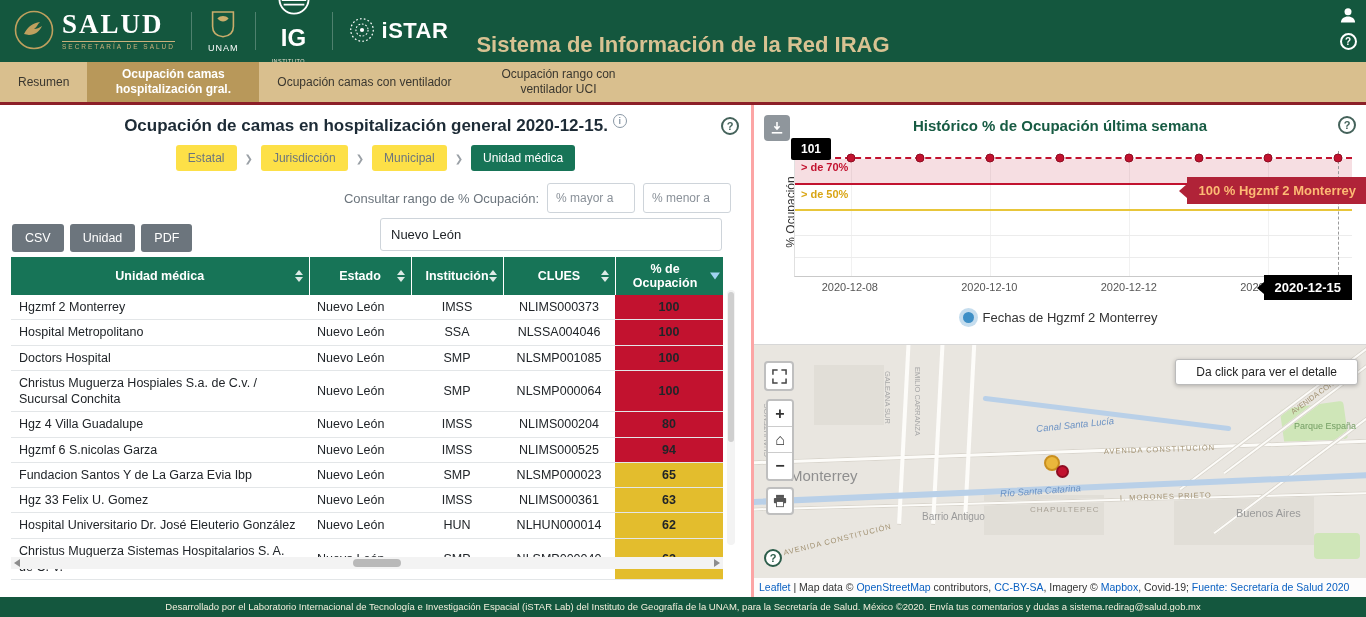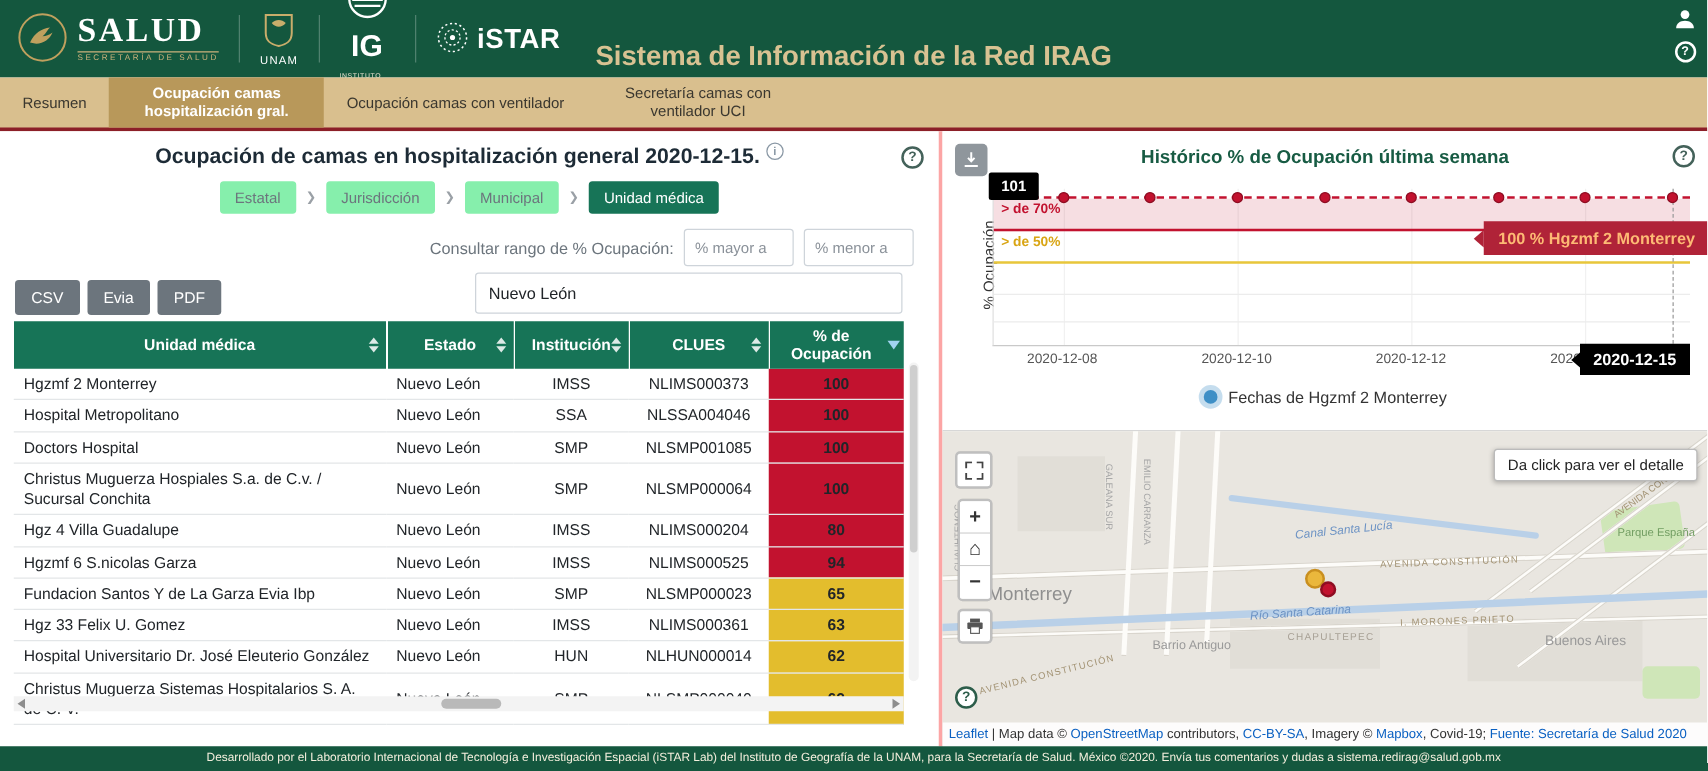--- a/index.html
+++ b/index.html
@@ -45,21 +45,21 @@
   
   .lp-title{position:absolute;top:9px;left:0;width:100%;text-align:center;
             font-size:17px;font-weight:bold;color:#1d2b36;}
   .info-circle{display:inline-flex;width:14px;height:14px;border:1.5px solid #8a98a5;border-radius:50%;
                color:#8a98a5;font-size:9px;font-weight:bold;align-items:center;justify-content:center;
                vertical-align:super;margin-left:5px;font-style:normal;cursor:pointer;}
   .panel-help{position:absolute;right:12px;top:12px;width:18px;height:18px;border:2px solid #44625a;
               border-radius:50%;color:#44625a;font-size:11px;font-weight:bold;
               display:flex;align-items:center;justify-content:center;cursor:pointer;background:#fff;}
   .breadcrumbs{position:absolute;top:40px;left:0;width:100%;display:flex;align-items:center;justify-content:center;gap:8px;}
-  .crumb{background:#86efac;color:#6c757d;font-size:12px;padding:6px 12px;border-radius:3px;border:none;cursor:pointer;
+  .crumb{background:#fde047;color:#6c757d;font-size:12px;padding:6px 12px;border-radius:3px;border:none;cursor:pointer;
          font-family:"Liberation Sans",sans-serif;}
   .crumb.active{background:#177457;color:#fff;}
   .crumb-sep{color:#9aa0a6;font-size:10px;}
   .range-row{position:absolute;top:78px;right:20px;display:flex;align-items:center;gap:8px;}
   .range-label{font-size:13px;color:#6c757d;}
   .range-input{width:88px;height:30px;border:1px solid #ced4da;border-radius:3px;padding:0 8px;font-size:12px;
                font-family:"Liberation Sans",sans-serif;color:#333;}
   .range-input::placeholder{color:#8a9199;}
   .export-row{position:absolute;top:119px;left:12px;display:flex;gap:6px;}
   .export-btn{background:#6c757d;color:#fff;border:none;border-radius:3px;font-size:12.5px;
@@ -154,21 +154,21 @@
   .marker-yellow{left:290px;top:110px;width:16px;height:16px;background:#eab73c;border:2px solid #c98f1f;}
   .marker-red{left:302px;top:120px;width:13px;height:13px;background:#c2122f;border:2px solid #8e0d22;}
   .map-ctl{position:absolute;background:#fff;border:2px solid rgba(0,0,0,.25);border-radius:4px;z-index:7;}
   .fullscreen-btn{left:10px;top:16px;width:30px;height:30px;display:flex;align-items:center;justify-content:center;cursor:pointer;}
   .zoom-box{left:12px;top:54px;width:28px;overflow:hidden;}
   .zoom-btn{width:100%;height:26px;display:flex;align-items:center;justify-content:center;font-size:16px;
             font-weight:bold;color:#333;border-bottom:1px solid #ccc;cursor:pointer;background:#fff;}
   .zoom-btn:last-child{border-bottom:none;}
   .print-btn{left:12px;top:142px;width:28px;height:28px;display:flex;align-items:center;justify-content:center;cursor:pointer;}
   .map-tooltip{position:absolute;right:8px;top:14px;background:#fff;border:1px solid #bbb;border-radius:3px;
-               padding:5px 10px;font-size:12px;color:#222;box-shadow:0 1px 4px rgba(0,0,0,.25);z-index:8;}
+               padding:5px 20px;font-size:12px;color:#222;box-shadow:0 1px 4px rgba(0,0,0,.25);z-index:8;}
   .map-legend{position:absolute;right:8px;top:102px;width:142px;background:#fff;border:1px solid #ccc;border-radius:4px;
               box-shadow:0 1px 5px rgba(0,0,0,.25);padding:8px 10px;font-size:11.5px;color:#333;z-index:8;}
   .mlegend-title{margin-bottom:5px;line-height:1.3;}
   .mlegend-item{display:flex;align-items:center;gap:7px;margin:4px 0;}
   .mlegend-dot{width:11px;height:11px;border-radius:50%;flex:0 0 auto;}
   .map-help{position:absolute;left:10px;bottom:30px;width:18px;height:18px;border:2px solid #2c5d4a;border-radius:50%;
             color:#2c5d4a;font-weight:bold;font-size:11px;display:flex;align-items:center;justify-content:center;
             background:#fff;cursor:pointer;z-index:8;}
   .map-attr{position:absolute;left:0;right:0;bottom:0;background:rgba(255,255,255,.88);font-size:10.5px;
             color:#333;padding:2px 5px 3px;line-height:1.35;z-index:9;}
@@ -241,21 +241,21 @@
       <span class="help-circle">
           <span>?</span>
         </span>
     </div>
   </header>
 
   <nav class="tabs">
     <div class="tab nowrap">Resumen</div>
     <div class="tab active">Ocupación camas hospitalización gral.</div>
     <div class="tab nowrap">Ocupación camas con ventilador</div>
-    <div class="tab wrap">Secretaría camas con ventilador UCI</div>
+    <div class="tab wrap">Ocupación rango con ventilador UCI</div>
   </nav>
 
   <section class="left-panel">
     <div class="lp-title">
       <span>Ocupación de camas en hospitalización general 2020-12-15.</span><span class="info-circle">
           <span>i</span>
         </span>
     </div>
     <div class="panel-help">
         <span>?</span>
@@ -272,21 +272,21 @@
     </div>
 
     <div class="range-row">
       <span class="range-label">Consultar rango de % Ocupación:</span>
       <input class="range-input" type="text" placeholder="% mayor a" style="">
       <input class="range-input" type="text" placeholder="% menor a" style="">
     </div>
 
     <div class="export-row">
       <button class="export-btn">CSV</button>
-      <button class="export-btn">Evia</button>
+      <button class="export-btn">Unidad</button>
       <button class="export-btn">PDF</button>
     </div>
     <input class="search-input" type="text" value="Nuevo León" style="">
 
     <table class="htable">
       <colgroup>
           <col style="width:298px">
           <col style="width:102px">
           <col style="width:92px">
           <col style="width:112px">

